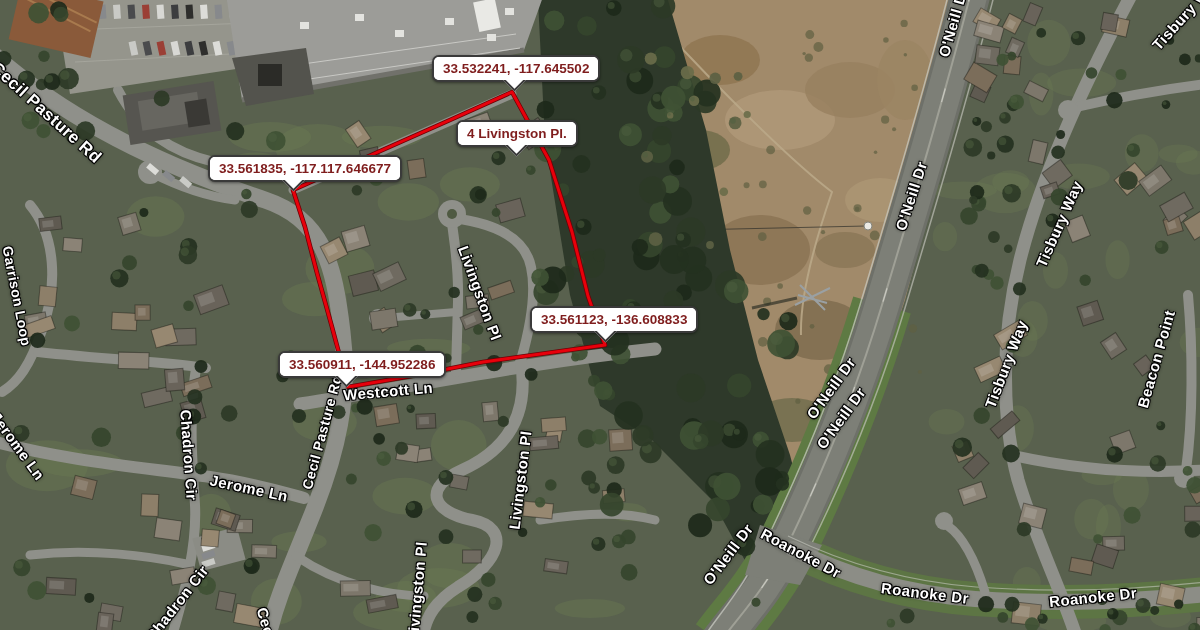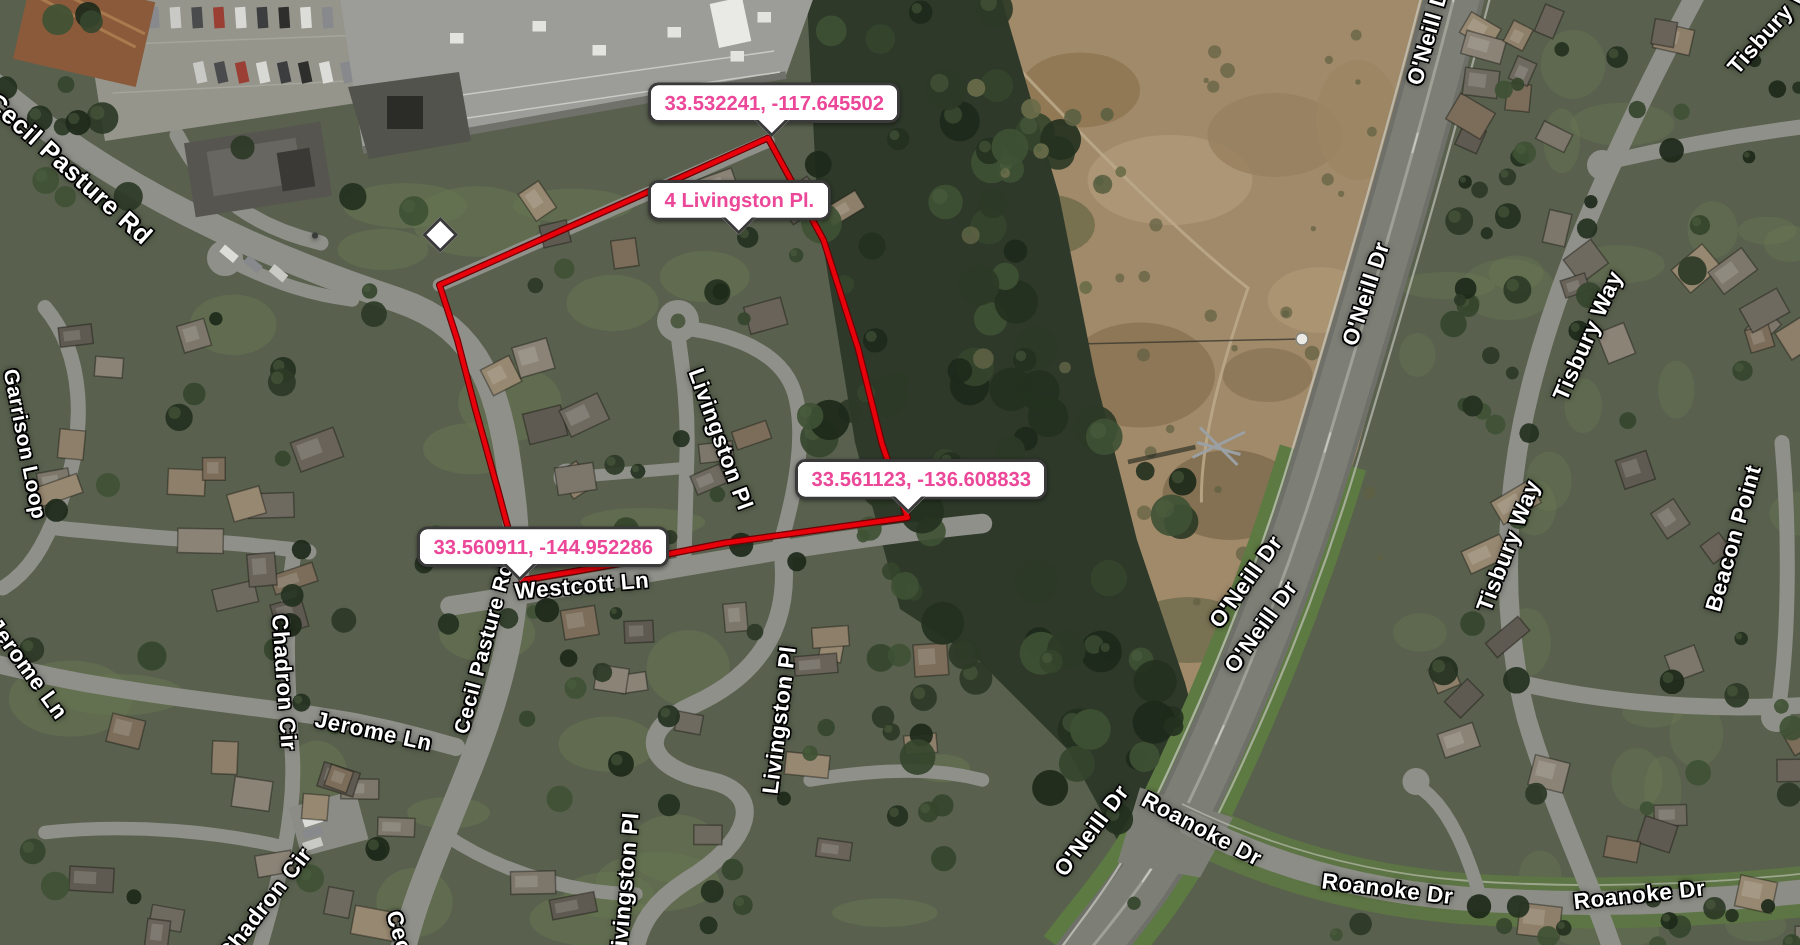--- a/index.html
+++ b/index.html
@@ -14,21 +14,21 @@
   .street-label{
     position:absolute;color:#fff;font-weight:700;white-space:nowrap;letter-spacing:.4px;
     text-shadow:-1px -1px 0 #000,1px -1px 0 #000,-1px 1px 0 #000,1px 1px 0 #000,0 0 4px #000;
   }
   .callout{
     position:absolute;background:#fff;border:2px solid #3a3a3a;border-radius:7px;
     box-shadow:0 1px 3px rgba(0,0,0,.45);z-index:30;
   }
   .callout .txt{
     position:relative;z-index:2;display:block;background:#fff;border-radius:5px;
-    padding:4px 9px;font-size:13.5px;font-weight:700;color:#ec4899;white-space:nowrap;
+    padding:4px 9px;font-size:13.5px;font-weight:700;color:#7f1d1d;white-space:nowrap;
   }
   .callout .tail{
     position:absolute;z-index:1;bottom:-8px;width:13px;height:13px;background:#fff;
     border:2px solid #3a3a3a;transform:rotate(45deg);
   }
 </style>
 </head>
 <body>
 
 <div class="map" id="map">
@@ -797,26 +797,27 @@
       <div class="street-label" style="left: 728px; top: 554px; font-size: 15px; transform: translate(-50%, -50%) rotate(-53deg);">O'Neill Dr</div>
       <div class="street-label" style="left: 801px; top: 553px; font-size: 15px; transform: translate(-50%, -50%) rotate(28deg);">Roanoke Dr</div>
       <div class="street-label" style="left: 925px; top: 593px; font-size: 15px; transform: translate(-50%, -50%) rotate(7deg);">Roanoke Dr</div>
       <div class="street-label" style="left: 1093px; top: 597px; font-size: 15px; transform: translate(-50%, -50%) rotate(-6deg);">Roanoke Dr</div>
     </div>
   <div id="callouts">
       <div class="callout" style="left: 432px; top: 55px;">
         <span class="tail" style="left: 72px;"></span>
         <span class="txt">33.532241, -117.645502</span>
       </div>
-      <div class="callout" style="left: 432px; top: 120px; text-align: center;">
+      <div class="callout" style="left: 456px; top: 120px; text-align: center;">
         <span class="tail" style="left: 50px;"></span>
         <span class="txt">4 Livingston Pl.</span>
       </div>
       <div class="callout" style="left: 208px; top: 155px;">
         <span class="tail" style="left: 75px;"></span>
+        <span class="txt">33.561835, -117.117.646677</span>
       </div>
       <div class="callout" style="left: 530px; top: 306px;">
         <span class="tail" style="left: 65px;"></span>
         <span class="txt">33.561123, -136.608833</span>
       </div>
       <div class="callout" style="left: 278px; top: 351px;">
         <span class="tail" style="left: 58px;"></span>
         <span class="txt">33.560911, -144.952286</span>
       </div>
     </div>

